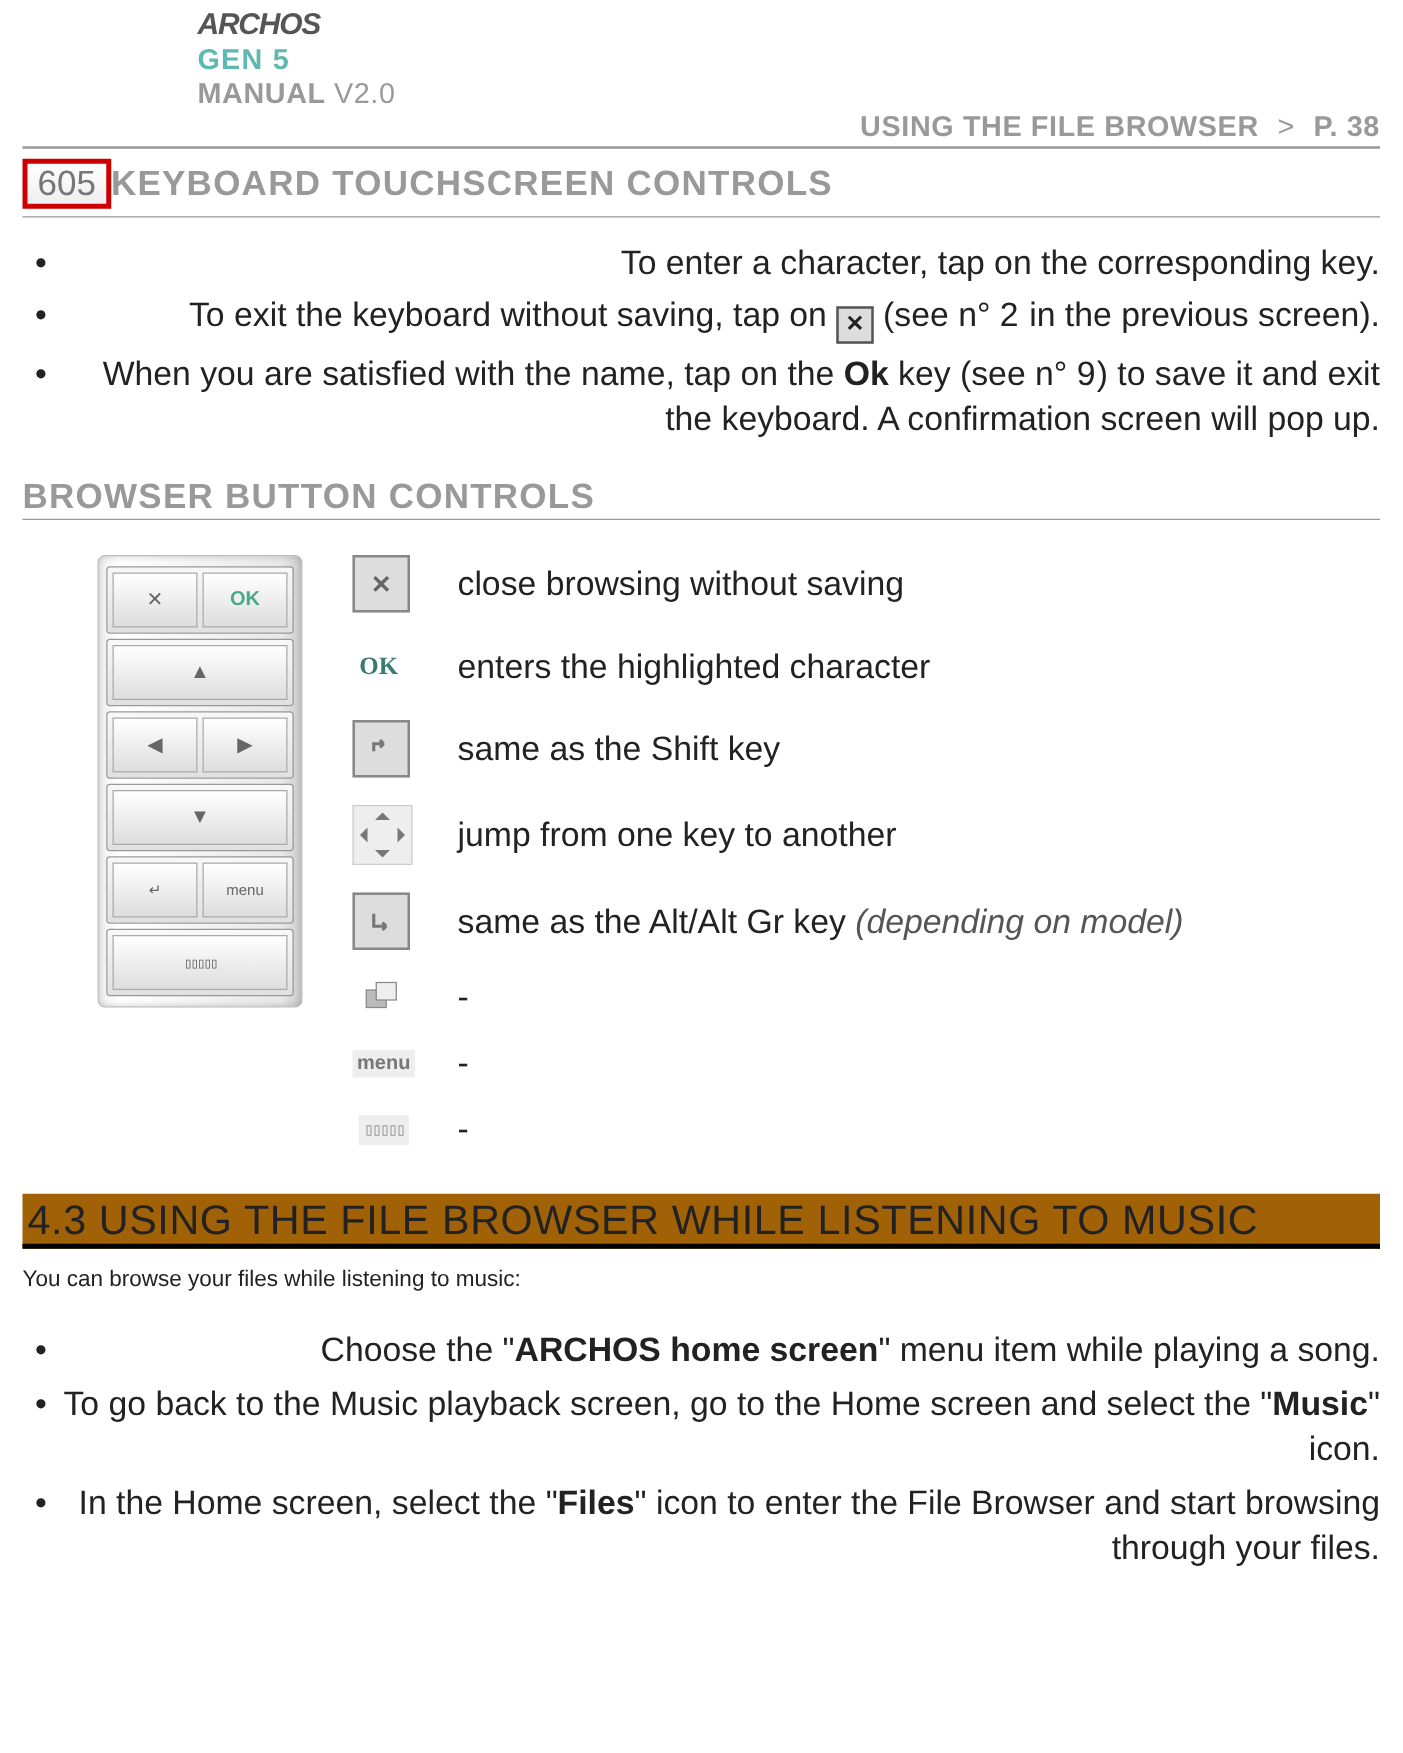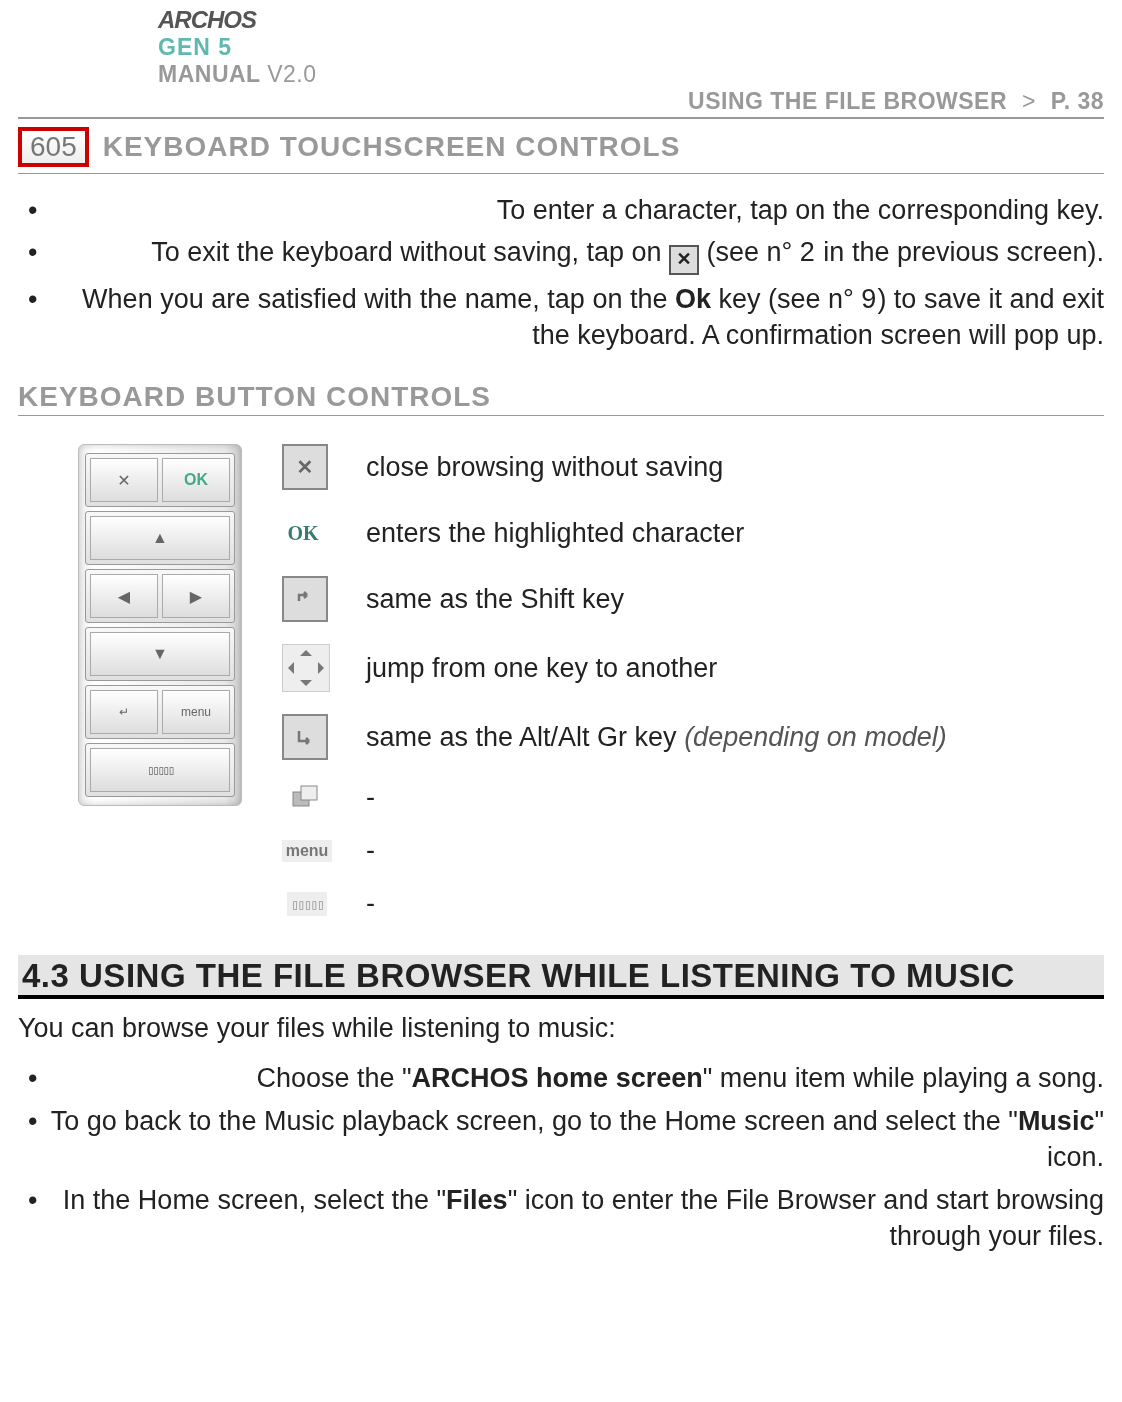--- a/index.html
+++ b/index.html
@@ -50,21 +50,20 @@
     margin-left: auto;
     color: var(--grey);
     font-size: 23px;
   }
   .rightbc .sep { margin: 0 8px; font-weight:400;}
   .hr-top { border:0; border-top:2px solid var(--grey); margin:0 0 8px 0;}
   
   .model-row {
     display:flex;
     align-items:center;
-    gap:14px;
     margin: 8px 0 6px 0;
   }
   .model-badge {
     border: 4px solid #c00;
     padding: 2px 8px;
     font-family: "Arial Black", sans-serif;
     font-size: 28px;
     color: #777;
     background: linear-gradient(#fff,#eee);
     line-height:1;
@@ -170,29 +169,29 @@
   .italic { font-style: italic; color:#555;}
   
   .menu-icon {font-family:Arial;font-size:16px;color:#777;background:#eee;padding:2px 4px;}
   .vol-icon {font-family:monospace;font-size:14px;color:#999;letter-spacing:-2px;background:#eee;padding:4px;}
   .tab-icon svg { display:block;}
   
   h2.section-43 {
     font-family: "Arial Black", Impact, sans-serif;
     font-size: 33px;
     letter-spacing: 0.5px;
-    background: #e5e5e5;
+    background: #a16207;
     border-bottom: 4px solid #000;
     padding: 2px 4px 0 4px;
     margin: 36px 0 14px 0;
-    font-weight: 700;
+    font-weight: 400;
   }
   .body-text {
-    font-size:27px;
-    margin: 0 0 16px 0;
+    font-size:18px;
+    margin: 0 0 28px 0;
   }
   b { font-weight:700;}
 </style>
 </head>
 <body>
 
 <div class="page">
 
   <div class="topbar">
     <span class="logo">ARCHOS</span>
@@ -218,21 +217,21 @@
   <ul class="bullets">
     <li>To enter a character, tap on the corresponding key.</li>
     <li>
       <span>To exit the keyboard without saving, tap on </span><span class="inline-x-icon">✕</span><span> (see n° </span><span class="seg">2</span><span> in the previous screen).</span>
     </li>
     <li>
       <span>When you are satisfied with the name, tap on the </span><b class="ok-key">Ok</b><span> key (see n° </span><span class="seg">9</span><span>) to save it and exit the keyboard. A confirmation screen will pop up.</span>
     </li>
   </ul>
 
-  <div class="section-title" style="margin-top:28px;">KEYBOARD BUTTON CONTROLS</div>
+  <div class="section-title" style="margin-top:28px;">BROWSER BUTTON CONTROLS</div>
   <hr class="hr-sec">
 
   <div class="controls-wrap">
     <div class="device-buttons">
       <div class="db-row">
           <div class="db-cell">✕</div>
           <div class="db-cell" style="font-weight:700;color:#4a8;">OK</div>
         </div>
       <div class="db-row">
           <div class="db-cell">▲</div>

